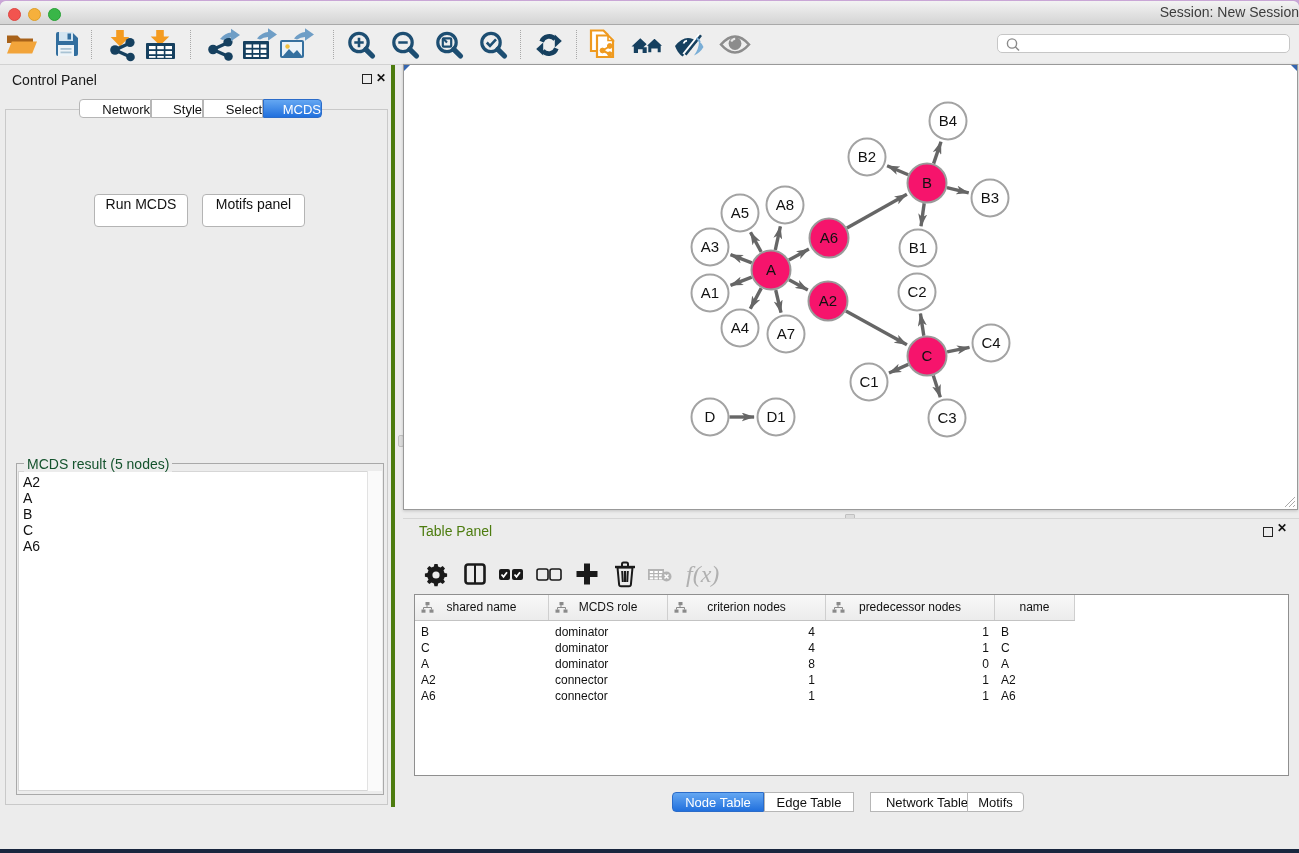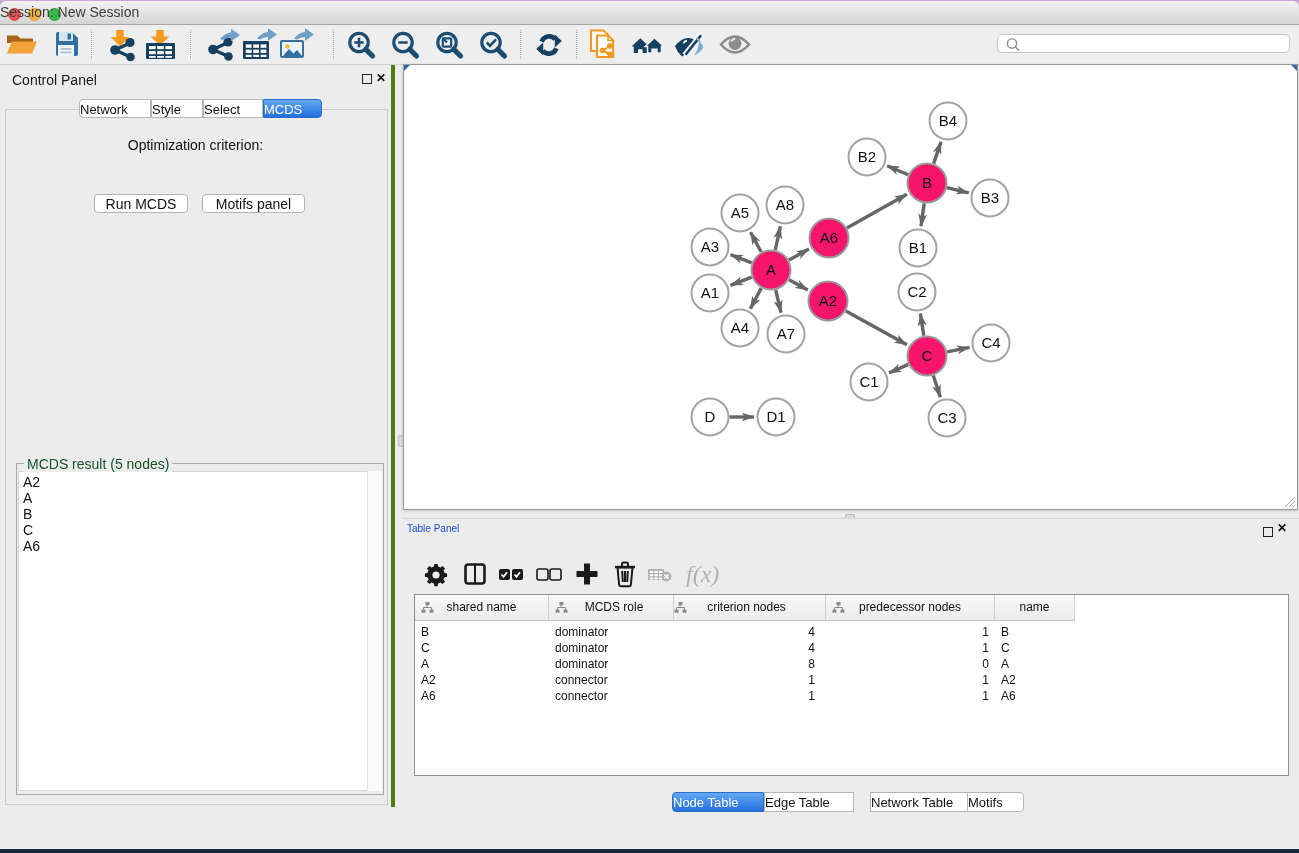--- a/index.html
+++ b/index.html
@@ -1,59 +1,59 @@
 <!DOCTYPE html>
 <html><head><meta charset="utf-8">
 <style>
 html,body{margin:0;padding:0}
 body{width:1299px;height:853px;background:#18263e;font-family:"Liberation Sans",sans-serif;overflow:hidden;position:relative}
 #desktop-top{position:absolute;left:0;top:0;width:1299px;height:10px;background:#c9a6d6}
 #app{position:absolute;left:0;top:1px;width:1299px;height:848px;background:#ececec;border-radius:6px 6px 0 0;overflow:hidden}
 #titlebar{position:absolute;left:0;top:0;width:1299px;height:23px;background:linear-gradient(#f3f3f3,#d4d4d4);border-bottom:1px solid #a9a9a9;border-radius:6px 6px 0 0}
 #titlebar .tl{position:absolute;top:6.5px;width:11px;height:11px;border-radius:50%}
-#title-text{position:absolute;top:3px;left:0;width:100%;text-align:left;font-size:14px;color:#3c3c3c}
+#title-text{position:absolute;top:3px;left:0;width:100%;text-align:right;font-size:14px;color:#3c3c3c}
 #toolbar{position:absolute;left:0;top:24px;width:1299px;height:39px;background:#eeeeee;border-bottom:1px solid #d2d2d2}
 .tsep{position:absolute;top:5px;height:29px;width:0;border-left:1px dotted #a8a8a8}
 .ticon{position:absolute;top:3px}
 #searchbox{position:absolute;left:997px;top:9px;width:291px;height:17px;background:#fff;border:1px solid #c6c6c6;border-radius:5px}
 
 #cpanel{position:absolute;left:0;top:64px;width:391px;height:742px;background:#ececec;border-right:4px solid #4d7c0f}
 #cp-title{position:absolute;left:12px;top:7px;font-size:14px;color:#1a1a1a}
 .winbtn{position:absolute;font-size:12px;color:#111}
 #cp-body{position:absolute;left:5px;top:44px;width:381px;height:694px;border:1px solid #c9c9c9;background:#ececec}
 #tabs{position:absolute;left:79px;top:34px;height:19px;z-index:5}
-.tab{position:absolute;top:0;height:19px;line-height:19px;text-align:left;font-size:13px;color:#111;background:#fff;border:1px solid #b6b6b6;box-sizing:border-box}
+.tab{position:absolute;top:0;height:19px;line-height:19px;text-align:right;font-size:13px;color:#111;background:#fff;border:1px solid #b6b6b6;box-sizing:border-box}
 .tab.sel{background:linear-gradient(#64a7f2,#2170dd);color:#fff;border-color:#2b6cc9}
 #optlabel{position:absolute;left:0;top:72px;width:391px;text-align:center;font-size:14px;color:#111}
 #combo{position:absolute;left:43px;top:95px;width:312px;height:19px;background:#fff;border:1px solid #b4b4b4;border-radius:4px;font-size:14px;color:#111;line-height:19px;padding-left:11px;box-sizing:border-box}
 #combo-step{position:absolute;right:-1px;top:-1px;width:19px;height:19px;border-radius:0 4px 4px 0;background:linear-gradient(#6aabf4,#2473de);border:1px solid #2b6cc9}
-.btn{position:absolute;top:129px;height:19px;line-height:19px;background:#fff;border:1px solid #b4b4b4;border-radius:4px;font-size:14px;color:#111;text-align:center;box-sizing:border-box}
+.btn{position:absolute;top:129px;height:33px;line-height:19px;background:#fff;border:1px solid #b4b4b4;border-radius:4px;font-size:14px;color:#111;text-align:center;box-sizing:border-box}
 #groupbox{position:absolute;left:16px;top:398px;width:366px;height:330px;border:1px solid #a9a9a9;background:#ececec}
 #grouplabel{position:absolute;left:7px;top:-8px;background:#ececec;padding:0 3px;font-size:14px;color:#14532d}
 #mlist{position:absolute;left:1px;top:7px;width:362px;height:320px;background:#fff;border:1px solid #d6d6d6;font-size:14px;color:#111;line-height:16px;padding:2px 0 0 4px;box-sizing:border-box}
 #mlist-sb{position:absolute;right:1px;top:7px;width:14px;height:320px;background:#fafafa;border-left:1px solid #e2e2e2}
 
 #netwin{position:absolute;left:403px;top:63px;width:895px;height:446px;background:#fff;border:1px solid #999;box-shadow:0 1px 3px rgba(0,0,0,.18);box-sizing:border-box}
 #nw-title{position:absolute;left:0;top:0;width:100%;height:24px;background:linear-gradient(#f2f2f2,#d5d5d5);border-bottom:1px solid #aeaeae;box-sizing:border-box}
 #nw-title .tl{position:absolute;top:6px;width:11px;height:11px;border-radius:50%}
 #nw-text{position:absolute;top:4px;width:100%;text-align:center;font-size:14px;color:#333}
 #graph{position:absolute;left:0;top:24px}
 #graph .pk{fill:#f6146c;stroke:#9a9a9a}
 
 #tpanel{position:absolute;left:403px;top:517px;width:896px;height:296px;background:#ececec;border-top:1px solid #d6d6d6}
-#tp-title{position:absolute;left:4px;top:4px;font-size:10px;color:#1d4ed8}
+#tp-title{position:absolute;left:16px;top:4px;font-size:14px;color:#4d7c0f}
 #tp-toolbar{position:absolute;left:0;top:0;width:100%;height:75px}
 #ttable{position:absolute;left:11px;top:75px;width:873px;height:180px;background:#fff;border:1px solid #8f8f8f}
 #thead{position:absolute;left:0;top:0;width:660px;height:25px;background:linear-gradient(#f8f8f8,#ececec);border-bottom:1px solid #c3c3c3;font-size:12px;color:#111}
 .hcell{position:absolute;top:0;height:25px;line-height:25px;text-align:center;border-right:1px solid #cfcfcf;box-sizing:border-box}
 .hicon{position:absolute;left:6px;top:6px}
 .trow{position:absolute;font-size:12px;color:#111;height:16px;line-height:16px}
 .cell{position:absolute;top:0;height:16px}
 #btabs{position:absolute;left:269px;top:273px;height:20px}
-.btab{position:absolute;top:0;height:20px;line-height:20px;font-size:13px;color:#111;background:#fff;border:1px solid #b6b6b6;box-sizing:border-box}
+.btab{position:absolute;top:0;height:20px;line-height:20px;text-align:center;font-size:13px;color:#111;background:#fff;border:1px solid #b6b6b6;box-sizing:border-box}
 .btab.sel{background:linear-gradient(#64a7f2,#2170dd);color:#fff;border-color:#2b6cc9}
 
 #statusbar{position:absolute;left:0;top:815px;width:1299px;height:33px;background:#ececec;border-top:1px solid #d2d2d2}
 #listbtn{position:absolute;left:9px;top:8px;width:26px;height:18px;background:#fbfbfb;border:1px solid #9e9e9e;border-radius:1px}
 #membtn{position:absolute;right:11px;top:6px;width:74px;height:23px;background:#fbfbfb;border:1px solid #9e9e9e;border-radius:1px;font-size:12px;color:#111;line-height:23px;text-align:center;box-sizing:border-box}
 #memdot{display:inline-block;width:11px;height:11px;border-radius:50%;background:#1e8e33;margin-right:5px;vertical-align:-2px}
 </style></head>
 <body>
 <div id="desktop-top"></div>
 <div id="app">
@@ -212,21 +212,20 @@
 </div>
 <div id="cpanel">
   <div id="cp-title">Control Panel</div>
   <div id="cp-body"></div>
   <div id="tabs">
     <div class="tab" style="left:0;width:72px;border-radius:4px 0 0 4px">Network</div>
     <div class="tab" style="left:72px;width:52px">Style</div>
     <div class="tab" style="left:124px;width:60px">Select</div>
     <div class="tab sel" style="left:184px;width:59px;border-radius:0 4px 4px 0">MCDS</div>
   </div>
-  <div id="optlabel">Optimization criterion:</div>
   <div class="btn" style="left:94px;width:94px">Run MCDS</div>
   <div class="btn" style="left:202px;width:103px">Motifs panel</div>
   <div id="groupbox">
     <div id="mlist">A2<br>A<br>B<br>C<br>A6</div>
     <div id="mlist-sb"></div>
     <div id="grouplabel">MCDS result (5 nodes)</div>
   </div>
 </div>
 <div id="vknob" style="position:absolute;left:398px;top:434px;width:6px;height:12px;background:#dcdcdc;border:1px solid #c0c0c0;border-radius:2px;box-sizing:border-box"></div>
 <div id="hknob" style="position:absolute;left:845px;top:513px;width:10px;height:5px;background:#dcdcdc;border:1px solid #c0c0c0;border-radius:1px;box-sizing:border-box"></div>
@@ -379,21 +378,21 @@
             <rect x="12" y="9.4" width="3.4" height="2"></rect>
           </g>
           <circle cx="19.5" cy="8.5" r="5" fill="#b3b3b3"></circle>
           <path d="M17.5 6.5 l4 4 m0 -4 l-4 4" stroke="#fff" stroke-width="1.5"></path>
         </svg>
   <div style="position:absolute;left:283px;top:42px;font-family:'Liberation Serif',serif;font-style:italic;font-size:24px;color:#b0b0b0">f(x)</div>
   </div>
   <div id="ttable">
     <div id="thead">
       <div class="hcell" style="left:0;width:134px">shared name</div>
-      <div class="hcell" style="left:140px;width:119px">MCDS role</div>
+      <div class="hcell" style="left:134px;width:119px">MCDS role</div>
       <div class="hcell" style="left:253px;width:158px">criterion nodes</div>
       <div class="hcell" style="left:411px;width:169px">predecessor nodes</div>
       <div class="hcell" style="left:580px;width:80px">name</div>
       <svg class="hicon" style="left:6px" width="13" height="13" viewBox="0 0 13 13">
             <g fill="#8a8a8a">
               <rect x="4.5" y="1" width="4" height="3.2"></rect>
               <rect x="0.5" y="8.5" width="4" height="3.2"></rect>
               <rect x="8.5" y="8.5" width="4" height="3.2"></rect>
               <path d="M6 4 v2.5 M2.5 8.5 v-2 h8 v2" stroke="#8a8a8a" fill="none" stroke-width="1"></path>
             </g>

